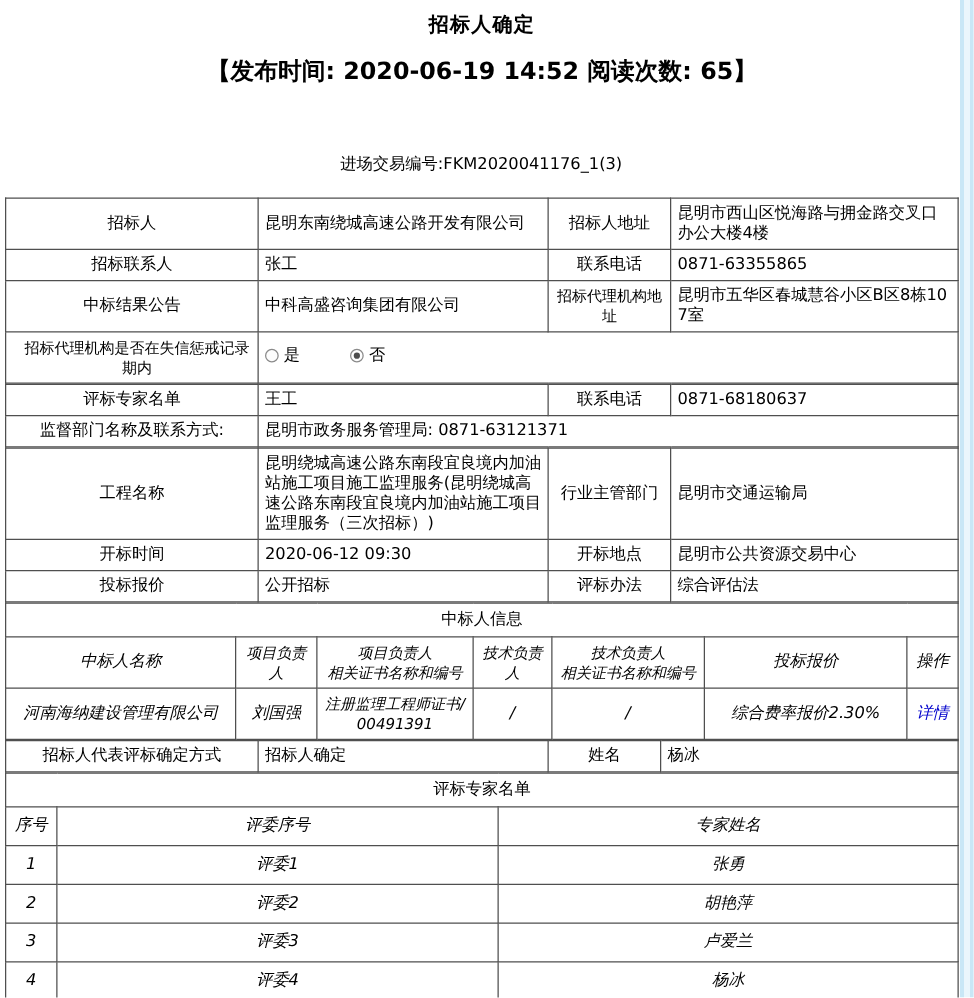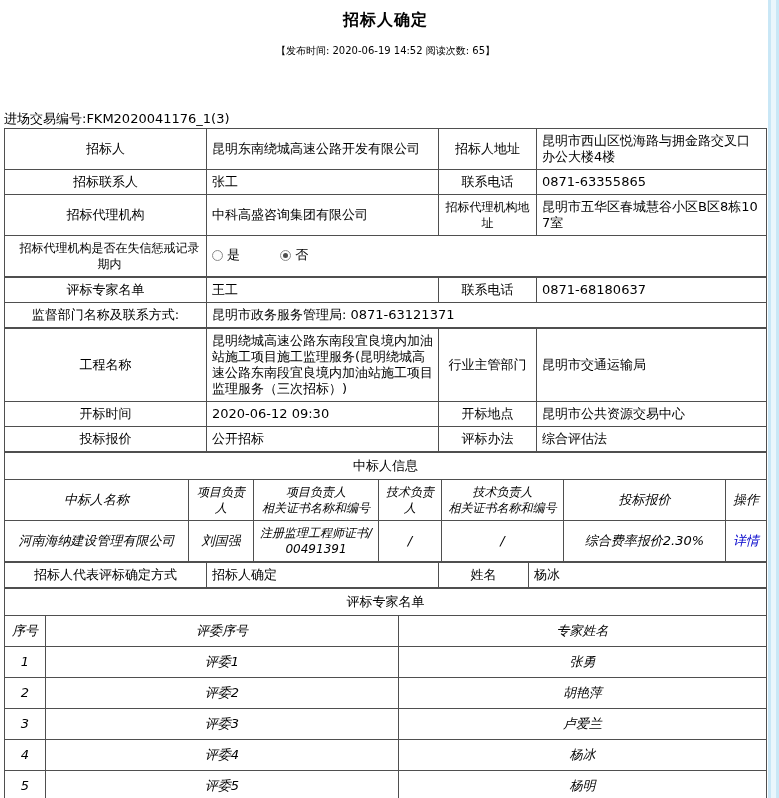--- a/index.html
+++ b/index.html
@@ -17,24 +17,24 @@
   }
   .scroll-strip{
     position:absolute;top:0;right:0;width:12px;height:798px;
     background:linear-gradient(to right,#ffffff 0 1px,var(--strip) 1px 4px,var(--strip-light) 4px 9px,var(--strip) 9px 12px);
   }
   .doc{position:absolute;left:4px;top:0;width:763px;}
   .page-title{
     margin:10px 0 0 0;text-align:center;font-size:16px;font-weight:bold;letter-spacing:1px;
   }
   .pub-line{
-    margin-top:13px;text-align:center;font-size:10px;font-weight:normal;
+    margin-top:13px;text-align:center;font-size:19px;font-weight:bold;
   }
   .trade-line{
-    margin-top:52px;text-align:left;font-size:13px;padding-right:1px;margin-bottom:0;
+    margin-top:52px;text-align:center;font-size:13px;padding-right:1px;margin-bottom:18px;
   }
   table{width:100%;table-layout:fixed;border-collapse:collapse;}
   td{
     border:1px solid var(--border);font-size:13px;line-height:16px;
     padding:4px 4px;vertical-align:middle;word-break:break-all;
   }
   td.lab{text-align:center;}
   td.val{text-align:left;padding-left:5px;}
   td.ctr{text-align:center;font-style:italic;}
   td.tight{font-size:12px;text-align:center;}
@@ -77,21 +77,21 @@
       <td class="lab">招标人地址</td>
       <td class="val">昆明市西山区悦海路与拥金路交叉口办公大楼4楼</td>
     </tr>
     <tr>
       <td class="lab">招标联系人</td>
       <td class="val">张工</td>
       <td class="lab">联系电话</td>
       <td class="val">0871-63355865</td>
     </tr>
     <tr>
-      <td class="lab">招标代理机构</td>
+      <td class="lab">中标结果公告</td>
       <td class="val">中科高盛咨询集团有限公司</td>
       <td class="lab tight">招标代理机构地址</td>
       <td class="val">昆明市五华区春城慧谷小区B区8栋107室</td>
     </tr>
     <tr>
       <td class="val tight" style="padding-left:12px;">招标代理机构是否在失信惩戒记录期内</td>
       <td class="val" colspan="3">
         <span class="radio-group">
           <span class="rb"></span>
               <span>是</span>

